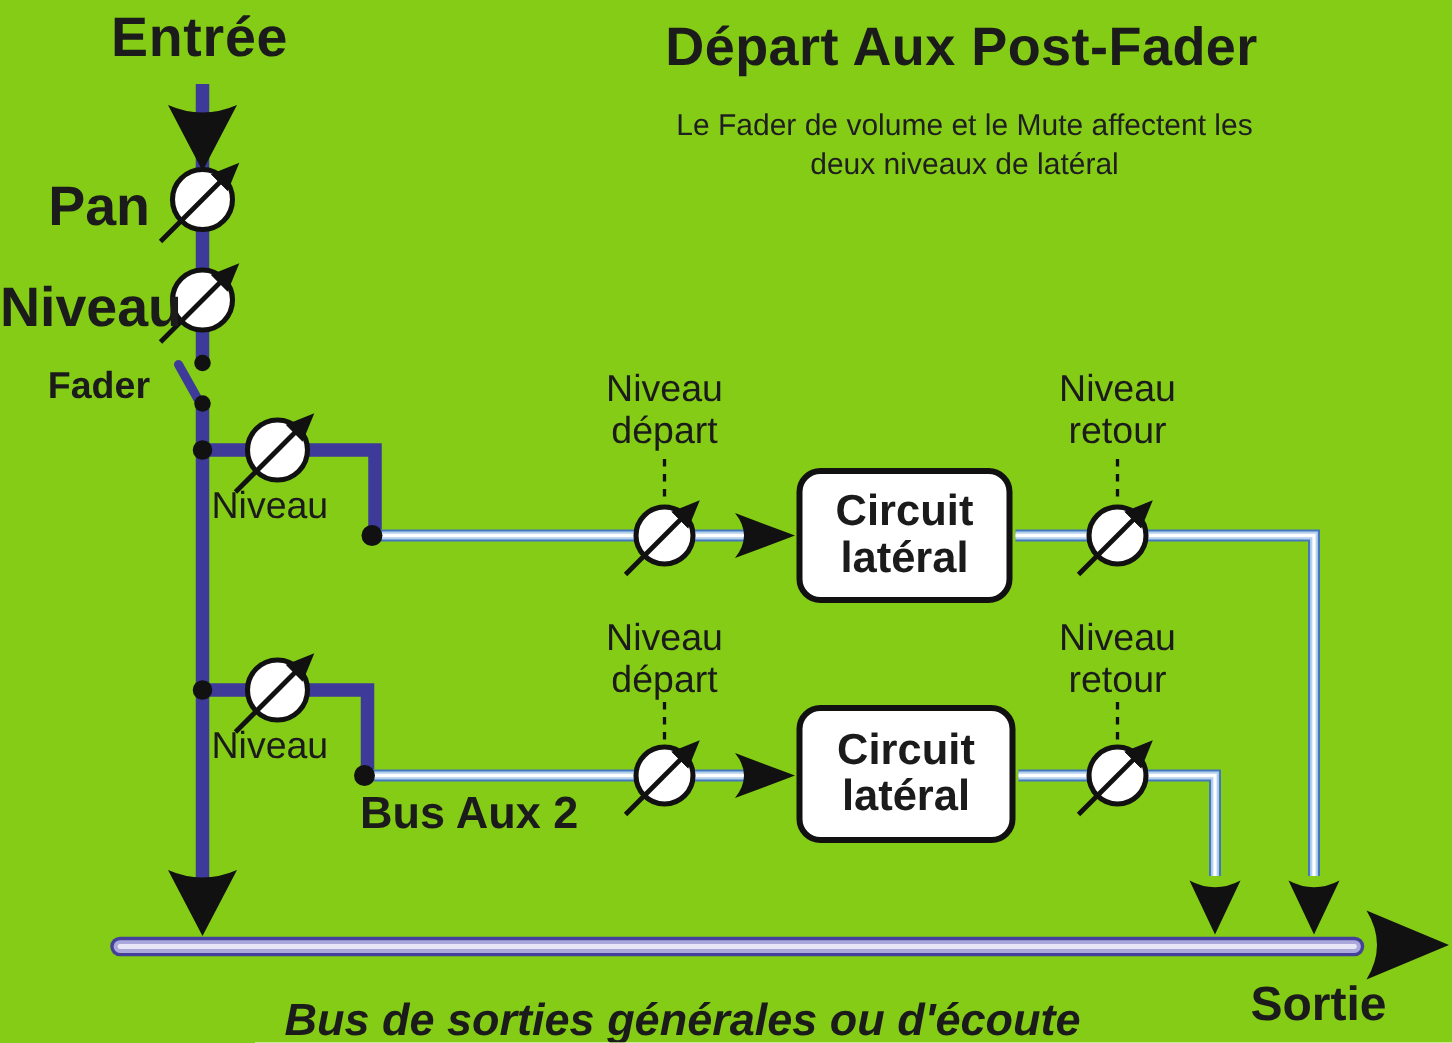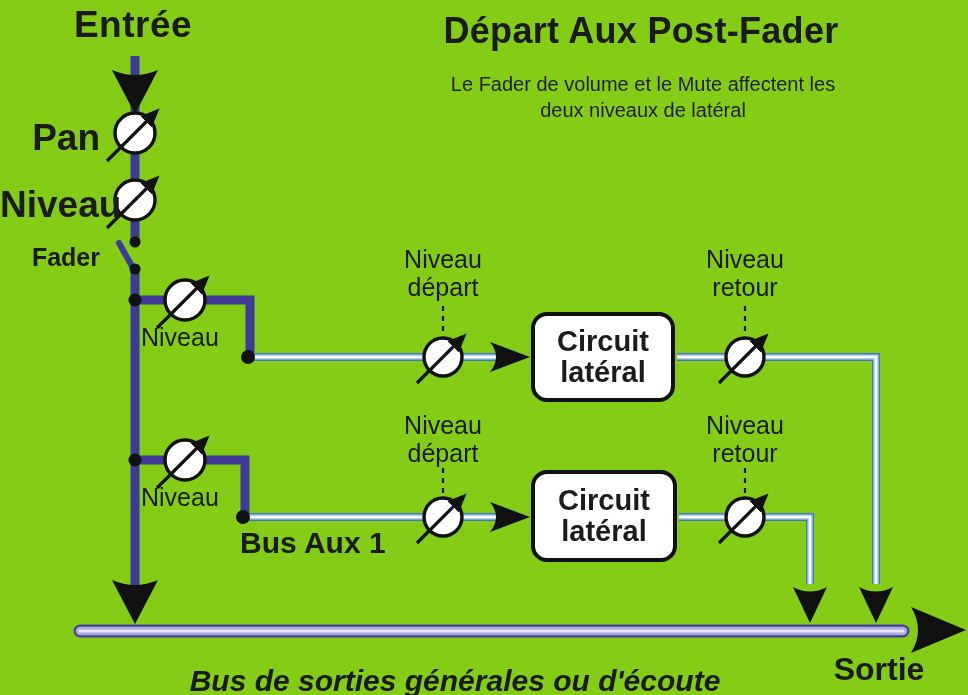--- a/index.html
+++ b/index.html
@@ -148,21 +148,21 @@
     <div>deux niveaux de latéral</div>
   </div>
 
   <div class="label knoblbl" style="left:8px;top:117px;width:92px;">Pan</div>
   <div class="label knoblbl" style="left:0px;top:184px;width:100px;">Niveau</div>
   <div class="label mutelbl" style="left:14px;top:243px;width:86px;">Fader</div>
 
   <div class="label lightlbl" style="left:141px;top:323px;">Niveau</div>
   <div class="label lightlbl" style="left:141px;top:483px;">Niveau</div>
 
-  <div class="label buslbl" style="left:240px;top:526px;">Bus Aux 1</div>
+  <div class="label buslbl" style="left:240px;top:526px;">Bus Aux 2</div>
 
   <div class="label lbl-center twoline" style="left:383px;top:246px;width:120px;">
     <div>Niveau</div>
     <div>départ</div>
   </div>
   <div class="label lbl-center twoline" style="left:685px;top:246px;width:120px;">
     <div>Niveau</div>
     <div>retour</div>
   </div>
   <div class="label lbl-center twoline" style="left:383px;top:412px;width:120px;">

